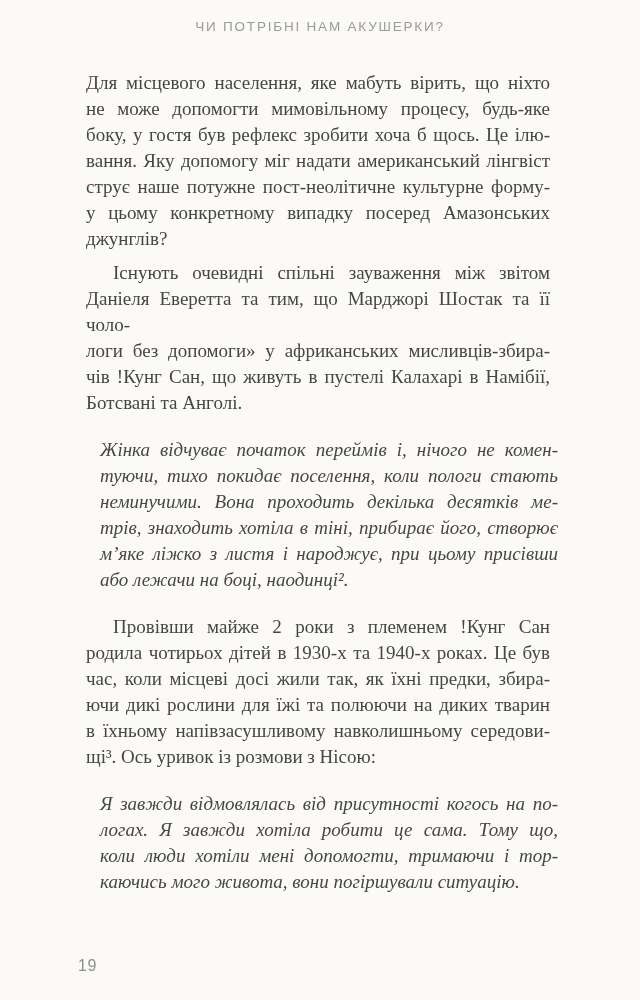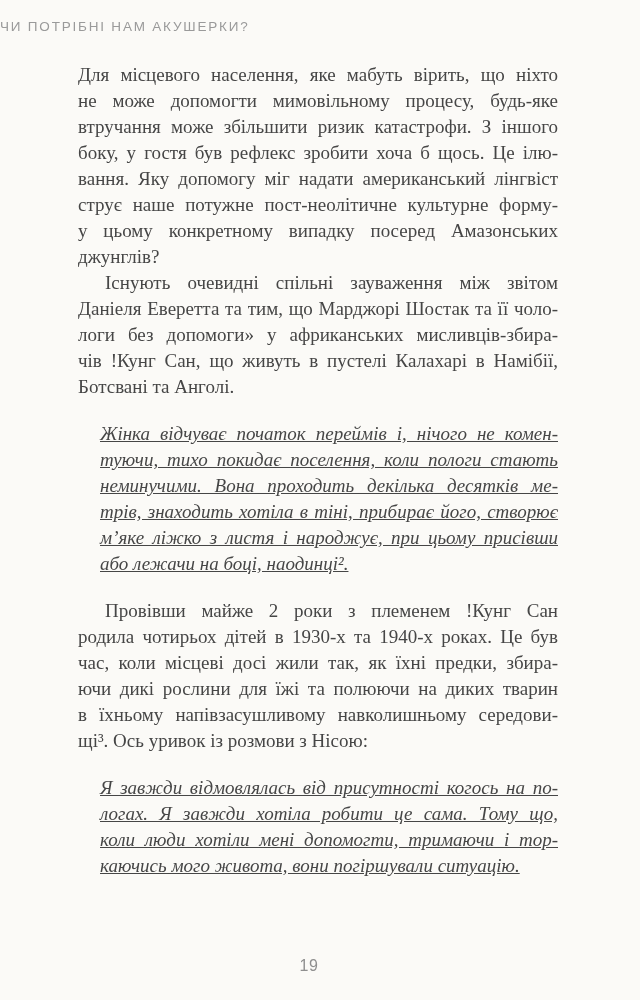--- a/index.html
+++ b/index.html
@@ -21,72 +21,70 @@
     width: 640px;
     height: 1000px;
     overflow: hidden;
     background: var(--bg);
   }
   .running-head {
     position: absolute;
     top: 19px;
     left: 0;
     right: 0;
-    text-align: left;
+    text-align: center;
     font-family: "Liberation Sans", sans-serif;
     font-size: 13.5px;
     font-weight: 500;
     letter-spacing: 1.8px;
     color: var(--muted);
   }
   .text-block {
     position: absolute;
     left: 78px;
     top: 62px;
     width: 480px;
     color: var(--ink);
     font-size: 19px;
     line-height: 26px;
   }
-  .block { margin: 0; }
+  .block { margin: 8px; }
   .block.quote {
     margin: 21px 0 21px 22px;
     font-style: italic;
-    text-decoration: underline;
   }
   .line {
     text-align: justify;
     text-align-last: justify;
   }
   .line.last { text-align-last: left; }
   .line.indent { text-indent: 27px; }
   .page-number {
     position: absolute;
     left: 78px;
     top: 957px;
     width: 462px;
-    text-align: center;
+    text-align: left;
     font-family: "Liberation Sans", sans-serif;
     font-size: 16px;
     font-weight: 500;
     letter-spacing: 0.5px;
     color: var(--pagenum);
   }
 </style>
 </head>
 <body>
 
 <div class="page">
   <div class="running-head">ЧИ ПОТРІБНІ НАМ АКУШЕРКИ?</div>
 
   <main class="text-block" id="content">
       <div class="block paragraph">
         <div class="line">Для місцевого населення, яке мабуть вірить, що ніхто</div>
         <div class="line">не може допомогти мимовільному процесу, будь-яке</div>
-        <div class="line">втручання може збільшити ризик катастрофи. З іншого</div>
         <div class="line">боку, у гостя був рефлекс зробити хоча б щось. Це ілю-</div>
         <div class="line">вання. Яку допомогу міг надати американський лінгвіст</div>
         <div class="line">струє наше потужне пост-неолітичне культурне форму-</div>
         <div class="line">у цьому конкретному випадку посеред Амазонських</div>
         <div class="line last">джунглів?</div>
       </div>
       <div class="block paragraph">
         <div class="line indent">Існують очевидні спільні зауваження між звітом</div>
         <div class="line">Даніеля Еверетта та тим, що Марджорі Шостак та її чоло-</div>
         <div class="line">логи без допомоги» у африканських мисливців-збира-</div>

